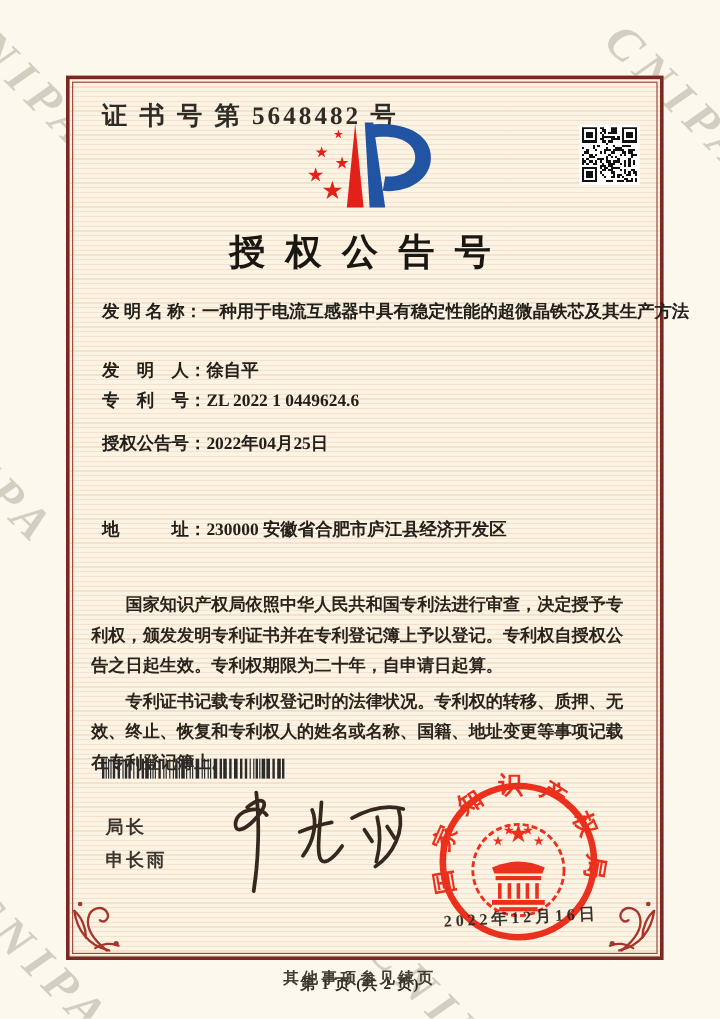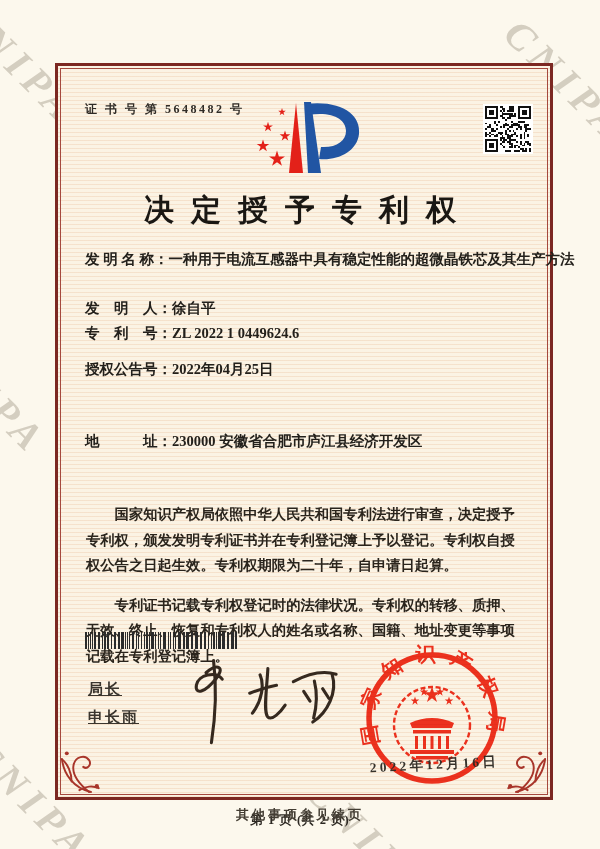--- a/index.html
+++ b/index.html
@@ -11,36 +11,36 @@
   
   .frame{position:absolute;left:55px;top:63px;width:492px;height:731px;border:3px solid #7c2822;z-index:2;
          background:
            repeating-linear-gradient(0deg, rgba(224,162,118,.22) 0 1px, rgba(0,0,0,0) 1px 4px),
            #fbf3e4;}
   .frame::before{content:"";position:absolute;inset:2px;border:1px solid #a5493e;pointer-events:none;}
   .flor{position:absolute;width:62px;height:62px;color:#a8352a;z-index:3;}
   .flor.bl{left:60px;top:732px;}
   .flor.br{left:485px;top:732px;transform:scaleX(-1);}
   
-  .certno{position:absolute;left:85px;top:101px;z-index:4;font-size:12px;font-weight:700;
+  .certno{position:absolute;left:85px;top:82px;z-index:4;font-size:21px;font-weight:700;
           letter-spacing:2.5px;color:#2f2b26;text-align:right;}
   .logo{position:absolute;left:240px;top:100px;z-index:4;}
   .qr{position:absolute;left:483px;top:104px;width:46px;height:46px;background:#fff;padding:2px;z-index:4;}
   .title{position:absolute;left:0;top:190px;width:100%;z-index:4;text-align:center;
          font-size:30px;font-weight:700;letter-spacing:17px;text-indent:17px;color:#1a1713;}
   .fieldrow{position:absolute;left:85px;z-index:4;white-space:nowrap;font-size:14.5px;font-weight:700;color:#23201b;}
   .fieldrow .lab{display:inline-block;min-width:79px;text-align:center;}
   .f0{top:250px}.f1{top:299px}.f2{top:324px}.f3{top:360px}.f4{top:395px}.f5{top:432px}
   .grant{top:467px}
   .grant .g2{position:absolute;left:222px;white-space:nowrap;}
   .paras{position:absolute;left:72px;top:488px;width:464px;z-index:4;}
-  .paras p{margin:14px;text-indent:2em;font-size:14.3px;line-height:25.5px;font-weight:600;color:#2a241c;}
+  .paras p{margin:4px;text-indent:2em;font-size:14.3px;line-height:25.5px;font-weight:600;color:#2a241c;}
   .barcode{position:absolute;left:85px;top:632px;z-index:4;}
   .officer{position:absolute;left:88px;z-index:4;font-family:"Liberation Sans","DejaVu Sans",sans-serif;
-           font-weight:700;font-size:15px;letter-spacing:2px;color:#3a352e;text-decoration:underline;}
+           font-weight:700;font-size:15px;letter-spacing:2px;color:#3a352e;}
   .ot{top:680px}.on{top:708px}
   .sig{position:absolute;left:165px;top:653px;z-index:5;}
   .seal{position:absolute;left:357px;top:643px;z-index:6;opacity:.93;mix-blend-mode:multiply;}
   .pageno{position:absolute;left:0;top:764px;width:100%;text-align:center;z-index:4;
           font-size:12.5px;font-weight:600;letter-spacing:1px;color:#2c2822;margin-top:48px;}
   .contnote{position:absolute;left:0;top:806px;width:100%;text-align:center;z-index:4;
             font-size:13px;font-weight:600;letter-spacing:3px;color:#433d33;}
 </style>
 </head>
 <body>
@@ -277,21 +277,21 @@
         <rect x="1" y="1" width="5" height="5" fill="#fff"></rect>
         <rect x="2" y="2" width="3" height="3" fill="#111"></rect>
         <rect x="18" y="0" width="7" height="7" fill="#111"></rect>
         <rect x="19" y="1" width="5" height="5" fill="#fff"></rect>
         <rect x="20" y="2" width="3" height="3" fill="#111"></rect>
         <rect x="0" y="18" width="7" height="7" fill="#111"></rect>
         <rect x="1" y="19" width="5" height="5" fill="#fff"></rect>
         <rect x="2" y="20" width="3" height="3" fill="#111"></rect>
       </svg></div>
 
-  <div class="title">决定授予专利权</div>
+  <div class="title">授权公告号</div>
 
   <div class="fieldrow f0">
     <span class="lab">发 明 名 称：</span><span class="val">一种用于电流互感器中具有稳定性能的超微晶铁芯及其生产方法</span>
   </div>
   <div class="fieldrow f1">
     <span class="lab">发　明　人：</span><span class="val">徐自平</span>
   </div>
   <div class="fieldrow f2">
     <span class="lab">专　利　号：</span><span class="val">ZL 2022 1 0449624.6</span>
   </div>

